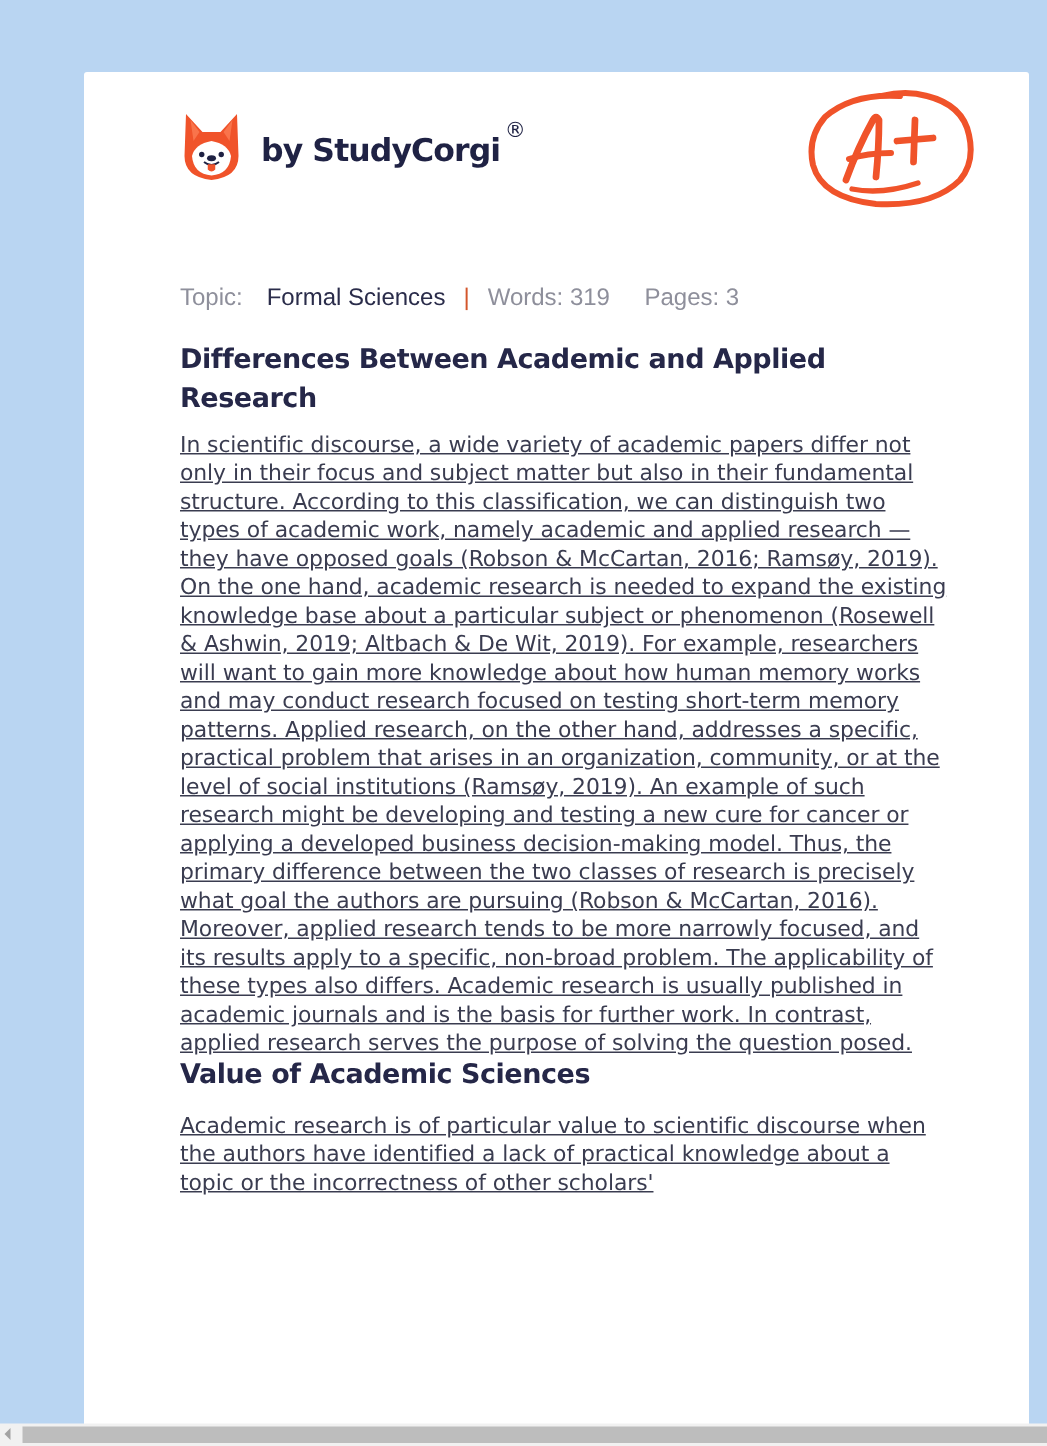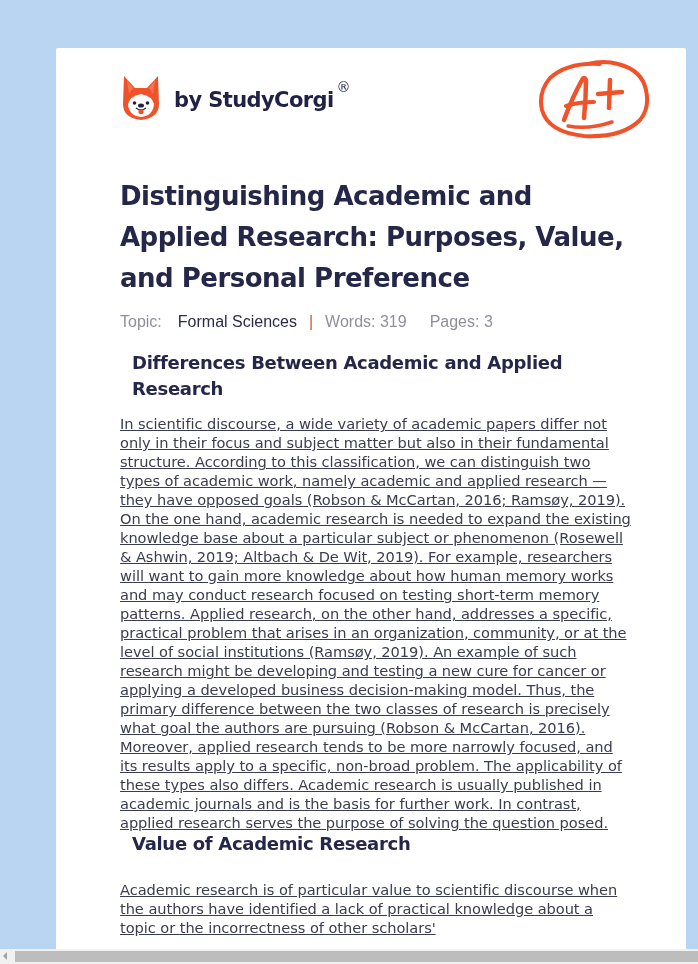--- a/index.html
+++ b/index.html
@@ -97,21 +97,21 @@
       margin-left: 16px;
     }
     .meta .sep {
       color: #d3562c;
       margin: 0 12px;
     }
     .meta .pages {
       margin-left: 23px;
     }
     .section-heading {
-      margin: 12px;
+      margin: 0;
       font-family: "DejaVu Sans", sans-serif;
       font-weight: bold;
       font-size: 18px;
       color: #252748;
       letter-spacing: -0.3px;
     }
     .h-diff {
       margin-top: 19px;
       line-height: 26px;
     }
@@ -125,21 +125,21 @@
       text-decoration: underline;
     }
     .p1 {
       margin-top: 8px;
     }
     .h-value {
       margin-top: 0px;
       line-height: 24px;
     }
     .p2 {
-      margin-top: 24px;
+      margin-top: 12px;
     }
     .scrollbar {
       position: absolute;
       left: 0;
       top: 949px;
       width: 698px;
       height: 15px;
       background: #f1f1f1;
     }
     .scroll-arrow-left {
@@ -187,34 +187,33 @@
       <path d="M62 6 Q30 4 12 20 Q0 34 4 52 Q10 74 46 78 Q84 80 102 62 Q112 50 108 32 Q104 12 80 6 Q66 2 50 6" stroke="#f0532a" stroke-width="4" fill="none" stroke-linecap="round"></path>
       <path d="M26 62 Q34 40 44 22 Q46 18 48 22 Q48 40 46 60" stroke="#f0532a" stroke-width="4.5" fill="none" stroke-linecap="round" stroke-linejoin="round"></path>
       <path d="M28 48 Q40 44 56 44" stroke="#f0532a" stroke-width="4" fill="none" stroke-linecap="round"></path>
       <path d="M60 36 L84 34" stroke="#f0532a" stroke-width="4.5" fill="none" stroke-linecap="round"></path>
       <path d="M72 22 L71 50" stroke="#f0532a" stroke-width="4.5" fill="none" stroke-linecap="round"></path>
       <path d="M30 68 Q50 72 74 64" stroke="#f0532a" stroke-width="3.5" fill="none" stroke-linecap="round"></path>
     </svg>
   </div>
 
   <div class="content">
-    <h1 class="title">Distinguishing Academic and Applied Research: Purposes, Value, and Personal Preference</h1>
 
     <div class="meta">
       <span>Topic:</span>
       <span class="topic-value">Formal Sciences</span>
       <span class="sep">|</span>
       <span>Words: 319</span>
       <span class="pages">Pages: 3</span>
     </div>
 
     <h2 class="section-heading h-diff">Differences Between Academic and Applied Research</h2>
     <p class="para p1">In scientific discourse, a wide variety of academic papers differ not only in their focus and subject matter but also in their fundamental structure. According to this classification, we can distinguish two types of academic work, namely academic and applied research — they have opposed goals (Robson &amp; McCartan, 2016; Ramsøy, 2019). On the one hand, academic research is needed to expand the existing knowledge base about a particular subject or phenomenon (Rosewell &amp; Ashwin, 2019; Altbach &amp; De Wit, 2019). For example, researchers will want to gain more knowledge about how human memory works and may conduct research focused on testing short-term memory patterns. Applied research, on the other hand, addresses a specific, practical problem that arises in an organization, community, or at the level of social institutions (Ramsøy, 2019). An example of such research might be developing and testing a new cure for cancer or applying a developed business decision-making model. Thus, the primary difference between the two classes of research is precisely what goal the authors are pursuing (Robson &amp; McCartan, 2016). Moreover, applied research tends to be more narrowly focused, and its results apply to a specific, non-broad problem. The applicability of these types also differs. Academic research is usually published in academic journals and is the basis for further work. In contrast, applied research serves the purpose of solving the question posed.</p>
 
-    <h2 class="section-heading h-value">Value of Academic Research</h2>
+    <h2 class="section-heading h-value">Value of Academic Sciences</h2>
     <p class="para p2">Academic research is of particular value to scientific discourse when the authors have identified a lack of practical knowledge about a topic or the incorrectness of other scholars'</p>
   </div>
 </div>
 
 <div class="scrollbar">
   <span class="scroll-arrow-left"></span>
   <div class="scroll-thumb"></div>
 </div>
 
 </body></html>

